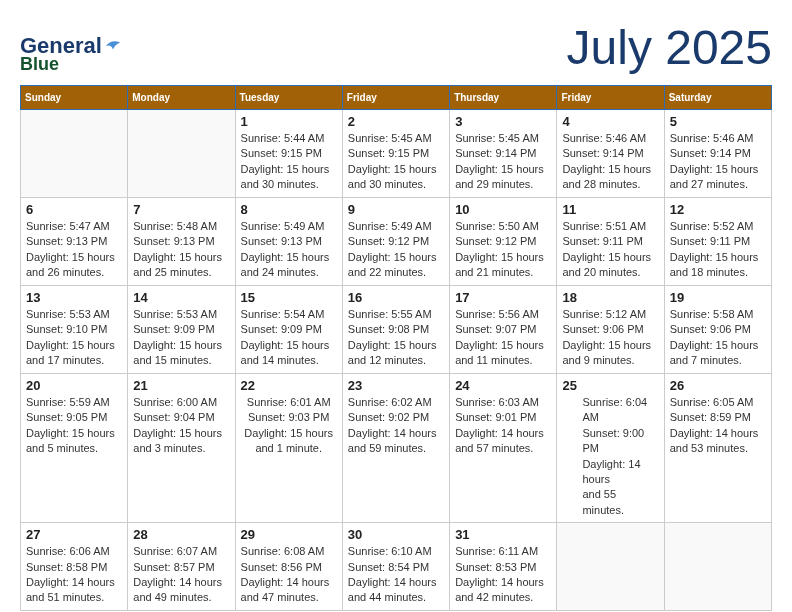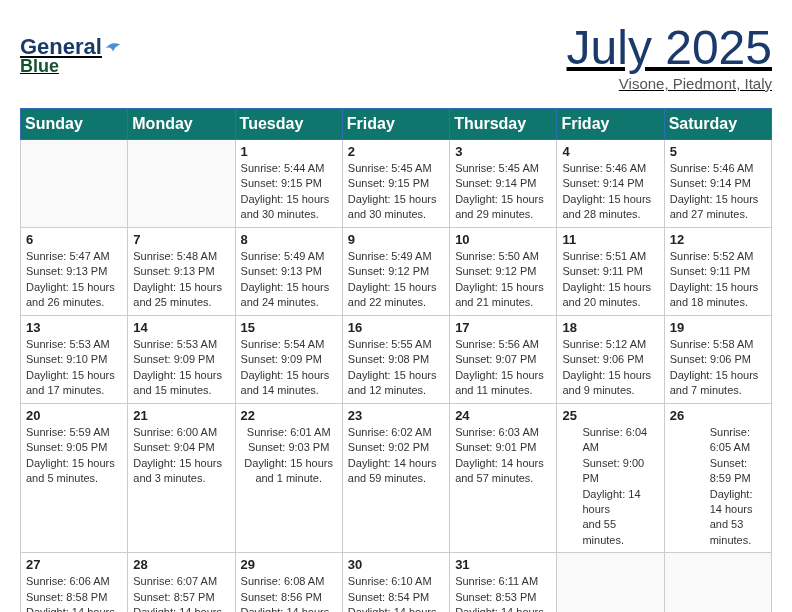--- a/index.html
+++ b/index.html
@@ -6,23 +6,22 @@
     body {
       font-family: Arial, sans-serif;
       background: #fff;
       width: 792px;
       min-height: 612px;
       padding: 20px;
     }
     .header {
       display: flex;
       justify-content: space-between;
-      align-items: center;
-      margin-bottom: 16px;
-      text-decoration: underline;
+      align-items: flex-end;
+      margin-bottom: 10px;
     }
     .logo {
       display: flex;
       align-items: center;
     }
     .logo-text {
       font-size: 22px;
       font-weight: bold;
       color: #1a3a6b;
       line-height: 1.1;
@@ -43,25 +42,25 @@
     .location {
       font-size: 15px;
       color: #555;
     }
     .calendar {
       width: 100%;
       border-collapse: collapse;
       font-size: 11px;
     }
     .calendar th {
-      background: #0f766e;
+      background: #a16207;
       color: #fff;
       padding: 6px 4px;
       text-align: left;
-      font-size: 16px;
+      font-size: 10px;
       font-weight: bold;
       border: 1px solid #2e6db4;
     }
     .calendar td {
       border: 1px solid #ccc;
       vertical-align: top;
       padding: 4px 5px;
       width: 107px;
       min-height: 80px;
       background: #fff;
@@ -94,21 +93,20 @@
         <span class="logo-text">General</span>
         <svg class="logo-icon" viewBox="0 0 20 20">
           <path d="M2 10 Q8 2 18 6 Q12 8 10 14 Q8 8 2 10Z" fill="#4a90d9"></path>
         </svg>
       </div>
       <div style="font-size:18px;font-weight:bold;color:#14532d;margin-top:-4px;">Blue</div>
     </div>
   </div>
   <div class="title-block">
     <div class="month-title">July 2025</div>
-    <div class="location">Visone, Piedmont, Italy</div>
   </div>
 </div>
 
 <table class="calendar">
   <thead>
     <tr>
     <th>Sunday</th>
         <th>Monday</th>
         <th>Tuesday</th>
         <th>Friday</th>
@@ -297,21 +295,21 @@
         </td>
         <td>
           <div class="day-num">25</div>
           <div class="day-info" style="white-space: pre-line; margin-left: 20px;">Sunrise: 6:04 AM
 Sunset: 9:00 PM
 Daylight: 14 hours
 and 55 minutes.</div>
         </td>
         <td>
           <div class="day-num">26</div>
-          <div class="day-info" style="white-space: pre-line; margin-left: 40px;">Sunrise: 6:05 AM
+          <div class="day-info" style="white-space: pre-line;">Sunrise: 6:05 AM
 Sunset: 8:59 PM
 Daylight: 14 hours
 and 53 minutes.</div>
         </td>
       </tr>
       <tr class="week-row">
         <td>
           <div class="day-num">27</div>
           <div class="day-info" style="white-space: pre-line;">Sunrise: 6:06 AM
 Sunset: 8:58 PM

